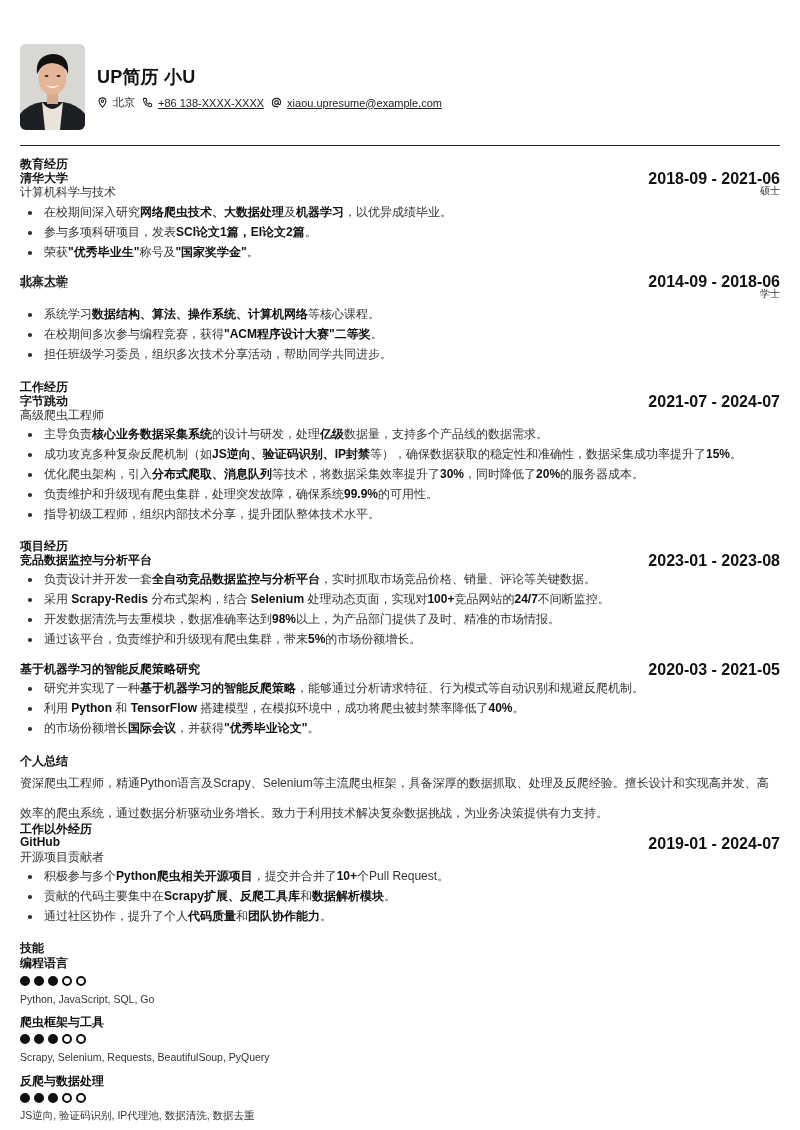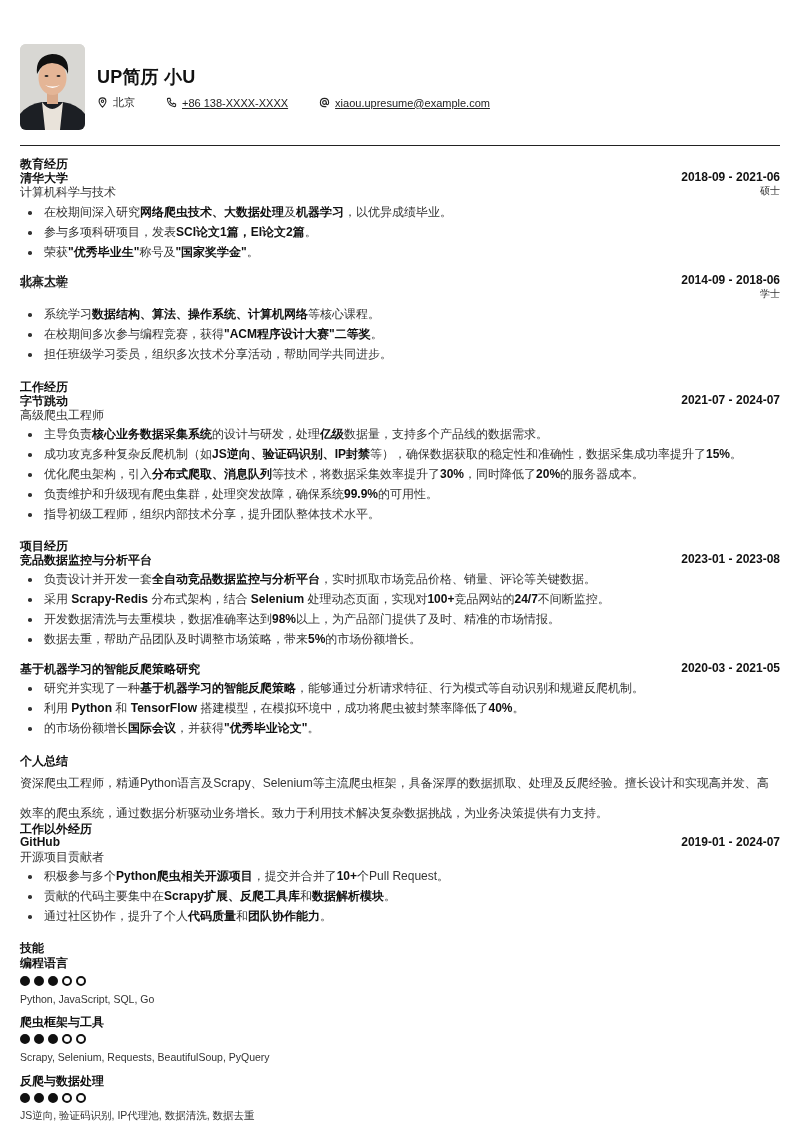--- a/index.html
+++ b/index.html
@@ -3,30 +3,30 @@
 <meta charset="utf-8">
 <style>
   * { box-sizing: border-box; margin: 0; padding: 0; }
   html, body { width: 800px; height: 1130px; background: #ffffff; overflow: hidden; }
   body { font-family: "Liberation Sans", "DejaVu Sans", sans-serif; color: #222; font-size: 12px; position: relative; }
   .page { position: absolute; left: 20px; top: 0; width: 760px; }
 
   .header { position: absolute; left: 0; top: 44px; width: 760px; height: 86px; }
   .photo { position: absolute; left: 0; top: 0; width: 65px; height: 86px; border-radius: 6px; overflow: hidden; background: #d7d6d2; }
   .name { position: absolute; left: 77px; top: 21px; font-size: 18px; font-weight: bold; color: #111; letter-spacing: 0.2px; text-align: center; }
-  .contacts { position: absolute; left: 77px; top: 51px; display: flex; align-items: center; font-size: 11px; color: #222; white-space: nowrap; gap: 24px; }
+  .contacts { position: absolute; left: 77px; top: 51px; display: flex; align-items: center; font-size: 11px; color: #222; white-space: nowrap; }
   .contacts .c-item { display: flex; align-items: center; margin-right: 7px; }
   .contacts .ico { width: 11px; height: 11px; margin-right: 5px; display: inline-block; }
   .contacts a { color: #222; text-decoration: underline; }
   .divider { position: absolute; left: 0; top: 145px; width: 760px; height: 1px; background: #222; }
 
   .section-title { position: absolute; left: 0; font-size: 12px; font-weight: bold; color: #111; }
   .row { position: absolute; left: 0; width: 760px; height: 14px; }
   .entry-title { position: absolute; left: 0; top: 0; font-weight: bold; font-size: 12px; color: #111; }
-  .entry-date { position: absolute; right: 0; top: 0; font-weight: bold; font-size: 12px; color: #111; }
+  .entry-date { position: absolute; right: 0; top: 0; font-weight: bold; font-size: 16px; color: #111; }
   .entry-sub { position: absolute; left: 0; font-size: 12px; color: #333; }
   .entry-sub-right { position: absolute; right: 0; font-size: 10px; color: #333; }
   ul.bullets { position: absolute; left: 0; list-style: none; width: 760px; }
   ul.bullets li { position: relative; height: 20px; line-height: 20px; padding-left: 24px; font-size: 12px; color: #333; white-space: nowrap; }
   ul.bullets li::before { content: ""; position: absolute; left: 8px; top: 9px; width: 3.5px; height: 3.5px; border-radius: 50%; background: #333; }
   ul.bullets li b { color: #111; font-weight: bold; }
 
   .summary { position: absolute; left: 0; top: 768px; width: 760px; font-size: 12px; color: #333; line-height: 30px; }
 
   .skill-name { position: absolute; left: 0; font-weight: bold; font-size: 12px; color: #111; }
@@ -122,21 +122,21 @@
 
   <div class="section-title" style="top:538px">项目经历</div>
   <div class="row" style="top:552px">
     <span class="entry-title">竞品数据监控与分析平台</span>
     <span class="entry-date">2023-01 - 2023-08</span>
   </div>
   <ul class="bullets" style="top:569px">
       <li><span>负责设计并开发一套</span><b>全自动竞品数据监控与分析平台</b><span>，实时抓取市场竞品价格、销量、评论等关键数据。</span></li>
       <li><span>采用 </span><b>Scrapy-Redis</b><span> 分布式架构，结合 </span><b>Selenium</b><span> 处理动态页面，实现对</span><b>100+</b><span>竞品网站的</span><b>24/7</b><span>不间断监控。</span></li>
       <li><span>开发数据清洗与去重模块，数据准确率达到</span><b>98%</b><span>以上，为产品部门提供了及时、精准的市场情报。</span></li>
-      <li><span>数据去重，帮助产品团队及时调整市场策略，带来</span><b>5%</b><span>的市场份额增长。</span></li>
+      <li><span>通过该平台，负责维护和升级现有爬虫集群，带来</span><b>5%</b><span>的市场份额增长。</span></li>
     </ul>
 
   <div class="row" style="top:661px">
     <span class="entry-title">基于机器学习的智能反爬策略研究</span>
     <span class="entry-date">2020-03 - 2021-05</span>
   </div>
   <ul class="bullets" style="top:678px">
       <li><span>研究并实现了一种</span><b>基于机器学习的智能反爬策略</b><span>，能够通过分析请求特征、行为模式等自动识别和规避反爬机制。</span></li>
       <li><span>利用 </span><b>Python</b><span> 和 </span><b>TensorFlow</b><span> 搭建模型，在模拟环境中，成功将爬虫被封禁率降低了</span><b>40%</b><span>。</span></li>
       <li><span>的市场份额增长</span><b>国际会议</b><span>，并获得</span><b>"优秀毕业论文"</b><span>。</span></li>

